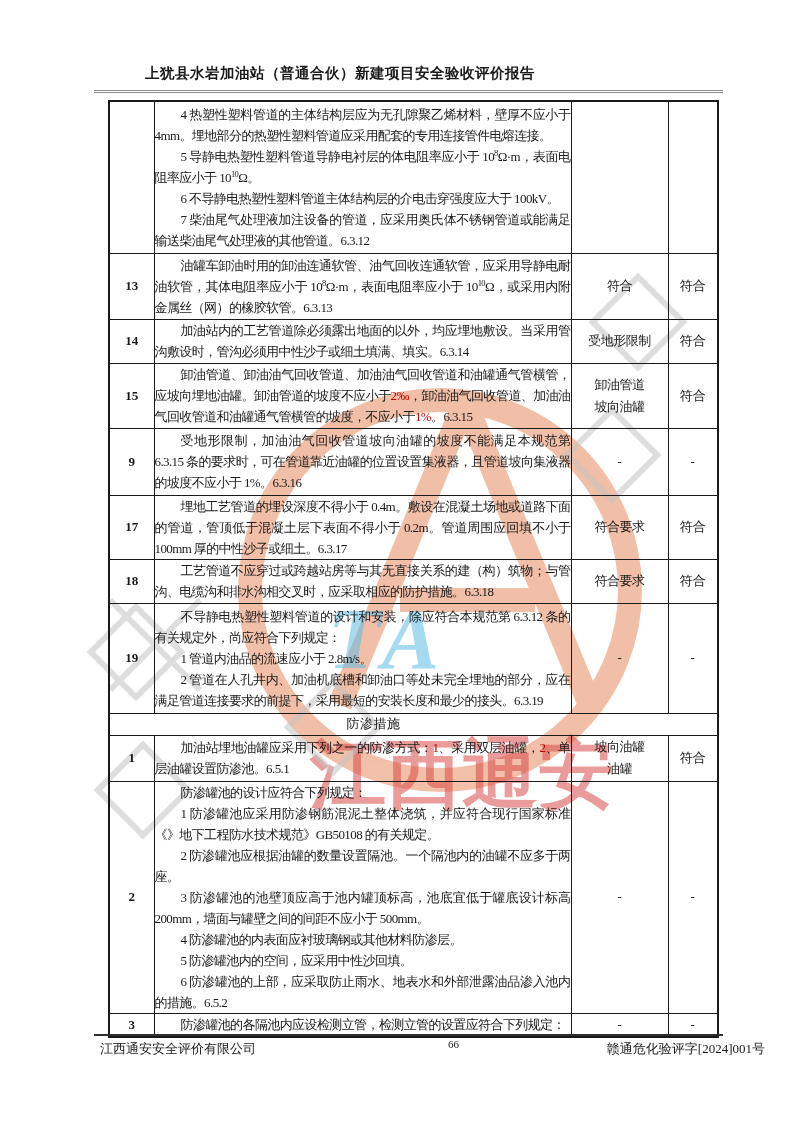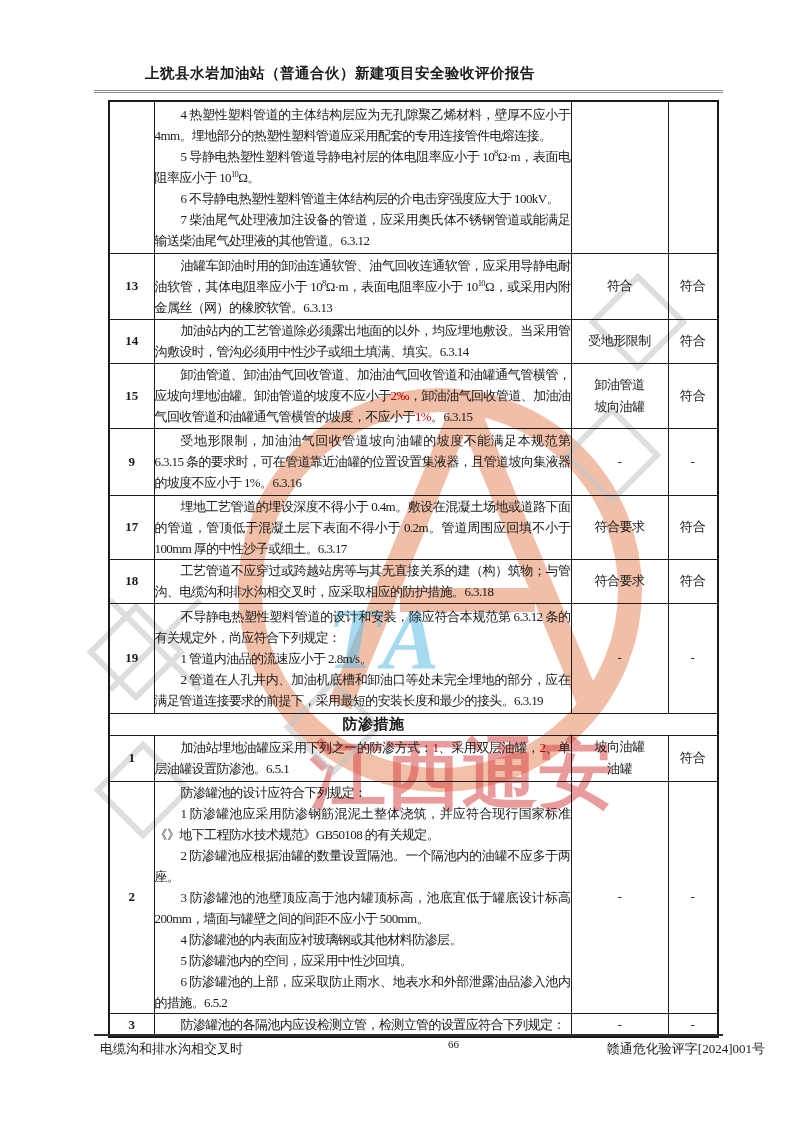--- a/index.html
+++ b/index.html
@@ -14,21 +14,21 @@
   table.eval-table{
     position:absolute;left:108px;top:100px;width:609px;
     border-collapse:collapse;table-layout:fixed;border:2px solid #1a1a1a;
   }
   table.eval-table td{border:1px solid #1a1a1a;vertical-align:middle;padding:0;background:transparent;}
   td.num{text-align:center;font-weight:bold;font-size:13px;}
   td.cont{padding:1px 5px;font-size:13px;letter-spacing:-0.6px;line-height:21px;}
   td.cont p{margin:0;text-indent:2em;text-align:justify;}
   td.ev{text-align:center;font-size:13px;letter-spacing:-0.5px;line-height:22px;white-space:pre-line;padding:0 6px;}
   td.cf{text-align:center;font-size:13px;line-height:22px;white-space:pre-line;padding:0 13px;}
-  tr.section td{font-weight:bold;text-align:center;font-size:15px;padding-right:80px;letter-spacing:.5px;}
+  tr.section td{font-weight:normal;text-align:center;font-size:13px;padding-right:80px;letter-spacing:.5px;}
   .red{color:#C00000;}
   sup{font-size:8.5px;line-height:0;}
   .footer-rule{position:absolute;left:94px;top:1034px;width:629px;height:0;border-top:2px solid #2f2f2f;}
   .footer-company{position:absolute;left:100px;top:1040px;font-size:13px;}
   .footer-page{position:absolute;left:448px;top:1038px;font-size:11px;}
   .footer-doc{position:absolute;right:28px;top:1040px;font-size:13px;}
 </style>
 </head>
 <body>
 
@@ -170,17 +170,17 @@
             <td class="cont">
               <p><span>防渗罐池的各隔池内应设检测立管，检测立管的设置应符合下列规定：</span></p>
             </td>
             <td class="ev">-</td>
             <td class="cf">-</td>
           </tr>
         </tbody>
     </table>
 
     <div class="footer-rule"></div>
-    <div class="footer-company">电缆沟和排水沟相交叉时</div>
+    <div class="footer-company">江西通安安全评价有限公司</div>
     <div class="footer-page">66</div>
     <div class="footer-doc">赣通危化验评字[2024]001号</div>
   </div>
 </div>
 
 </body></html>

